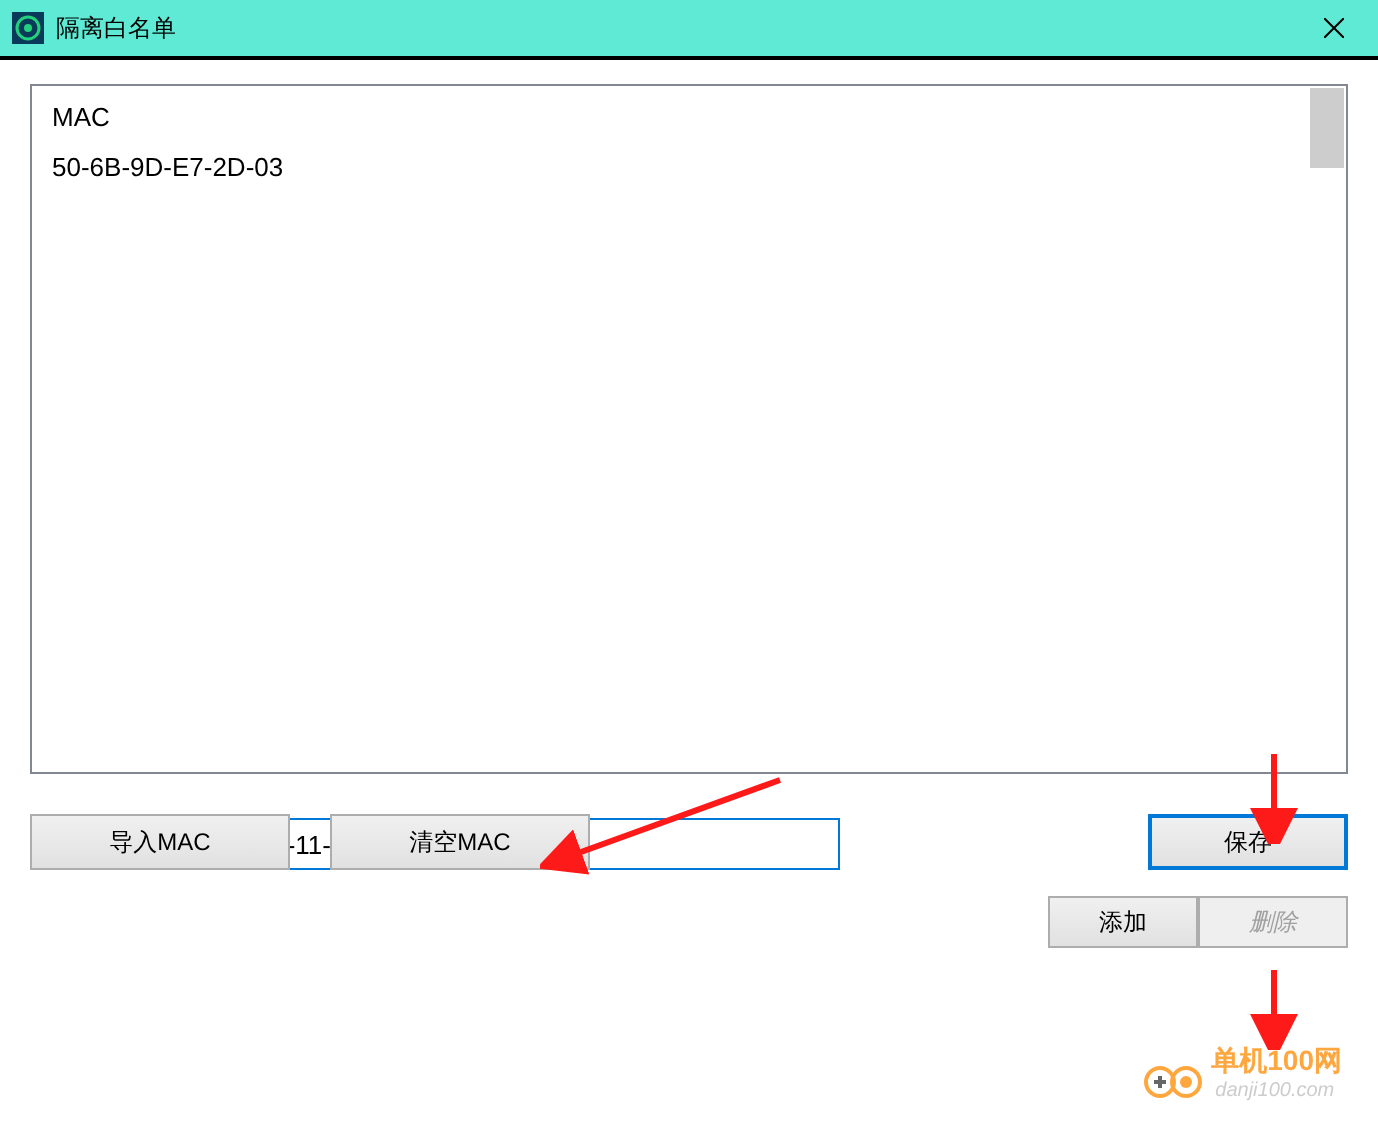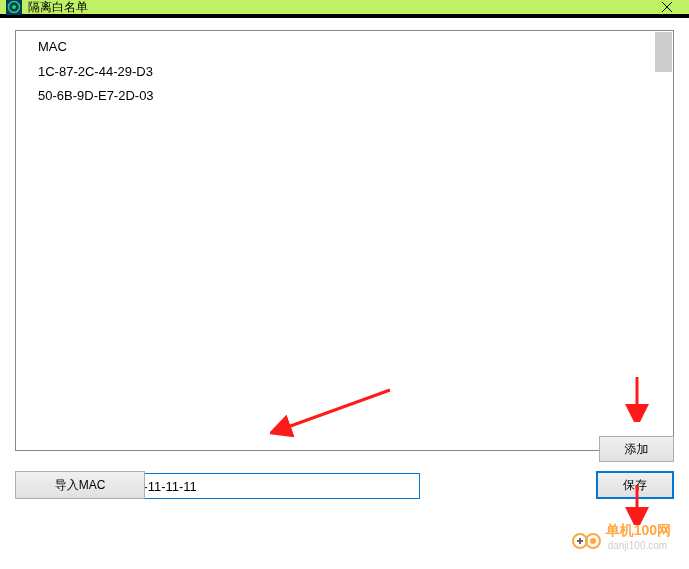--- a/index.html
+++ b/index.html
@@ -6,23 +6,23 @@
     body {
       font-family: "Microsoft YaHei", "SimSun", Arial, sans-serif;
       font-size: 12px;
       background: #fff;
       width: 689px;
       height: 569px;
       overflow: hidden;
       position: relative;
     }
     .titlebar {
-      height: 18px;
-      background: #bef264;
-      border-bottom: 4px solid #000000;
+      height: 30px;
+      background: #5eead4;
+      border-bottom: 2px solid #000000;
       display: flex;
       align-items: center;
       padding-left: 6px;
     }
     .titlebar .app-icon {
       width: 16px; height: 16px;
       margin-right: 6px;
       display: flex; align-items: center; justify-content: center;
     }
     .titlebar .title-text {
@@ -36,24 +36,24 @@
       cursor: pointer;
       font-size: 14px;
       font-family: Arial;
     }
     .content {
       padding: 12px 15px 15px 15px;
       position: relative;
     }
     .list-panel {
       border: 1px solid #828790;
-      height: 421px;
+      height: 345px;
       background: #fff;
       position: relative;
-      padding: 8px 22px;
+      padding: 8px 10px;
       overflow-y: auto;
     }
     .list-header {
       font-size: 13px;
       color: #000;
       margin-bottom: 6px;
     }
     .list-item {
       font-size: 13px;
       color: #000;
@@ -84,22 +84,21 @@
       padding: 2px 6px;
       font-size: 13px;
       font-family: inherit;
       outline: none;
     }
     .side-buttons {
       position: absolute;
       right: 15px;
       top: 418px;
       display: flex;
-      flex-direction: column;
-      gap: 10px;
+      flex-direction: row;
     }
     .btn {
       width: 75px;
       height: 26px;
       background: linear-gradient(#f0f0f0, #e1e1e1);
       border: 1px solid #adadad;
       font-size: 12px;
       font-family: inherit;
       cursor: pointer;
       color: #000;
@@ -120,21 +119,21 @@
       bottom: 15px;
       display: flex;
       gap: 20px;
     }
     .bottom-row .btn { width: 130px; height: 28px; }
     .save-btn-wrap {
       position: absolute;
       right: 15px;
       bottom: 15px;
     }
-    .save-btn-wrap .btn { width: 78px; height: 28px; }
+    .save-btn-wrap .btn { width: 100px; height: 28px; }
     
     .arrow {
       position: absolute;
       pointer-events: none;
     }
     .watermark {
       position: absolute;
       right: 18px;
       bottom: 18px;
       display: flex;
@@ -145,20 +144,21 @@
     }
     .watermark .wm-text {
       color: #ff8a00;
       font-size: 14px;
       font-weight: bold;
     }
     .watermark .wm-sub {
       color: #bbb;
       font-size: 10px;
       margin-left: 2px;
+      font-style: italic;
     }
   </style>
 </head>
 <body>
 
 <div class="titlebar">
   <span class="app-icon">
     <svg width="16" height="16" viewBox="0 0 16 16">
       <rect x="0" y="0" width="16" height="16" fill="#0a3a5a"></rect>
       <circle cx="8" cy="8" r="5.5" fill="none" stroke="#23d07c" stroke-width="1.5"></circle>
@@ -172,36 +172,36 @@
         <line x1="10" y1="0" x2="0" y2="10" stroke="#000" stroke-width="1"></line>
       </svg>
   </div>
 </div>
 
 <div class="content">
 
   <div class="list-panel">
     <div class="scrollbar-track"></div>
     <div class="list-header">MAC</div>
-    <div class="list-item">1C-87-2C-44-29-D3</div>
     <div class="list-item">50-6B-9D-E7-2D-03</div>
   </div>
 
   <div class="input-row">
     <span class="input-label">请输入MAC</span>
     <input class="mac-input" type="text" value="11-11-11-11-11" style="">
   </div>
 
   <div class="side-buttons">
     <button class="btn">添加</button>
     <button class="btn disabled">删除</button>
   </div>
 
   <div class="bottom-row">
     <button class="btn">导入MAC</button>
+    <button class="btn">清空MAC</button>
   </div>
 
   <div class="save-btn-wrap">
     <button class="btn primary">保存</button>
   </div>
 
 </div>
 
 <svg class="arrow" style="left:270px; top:380px;" width="130" height="60">
   <defs>

